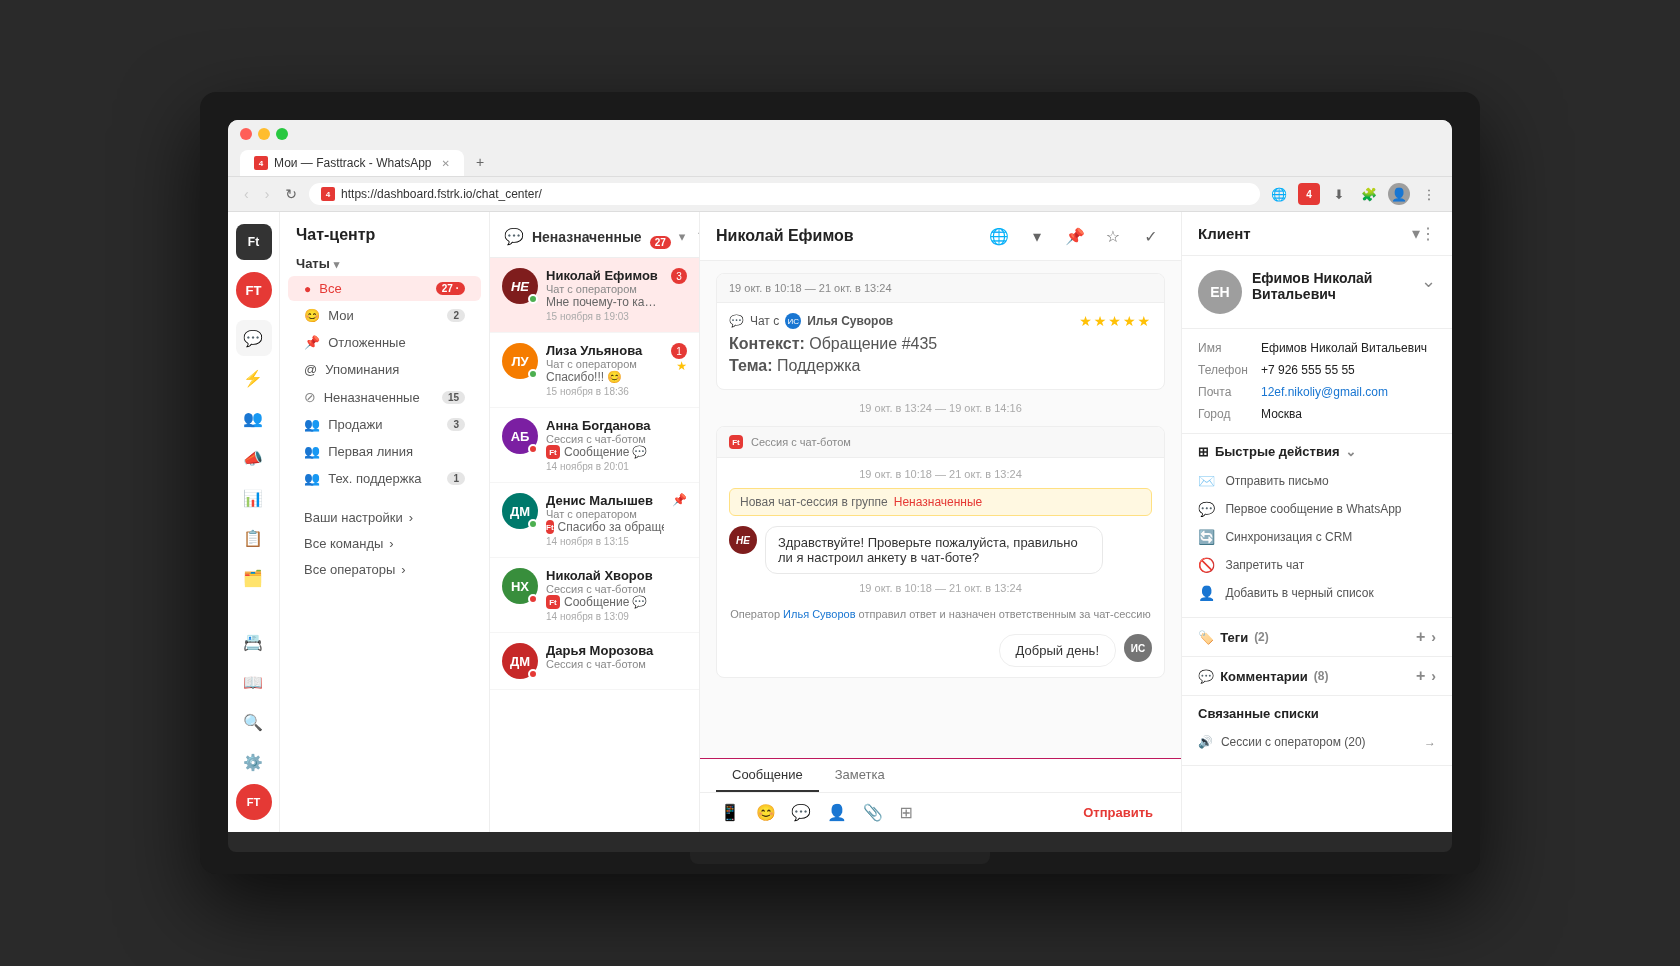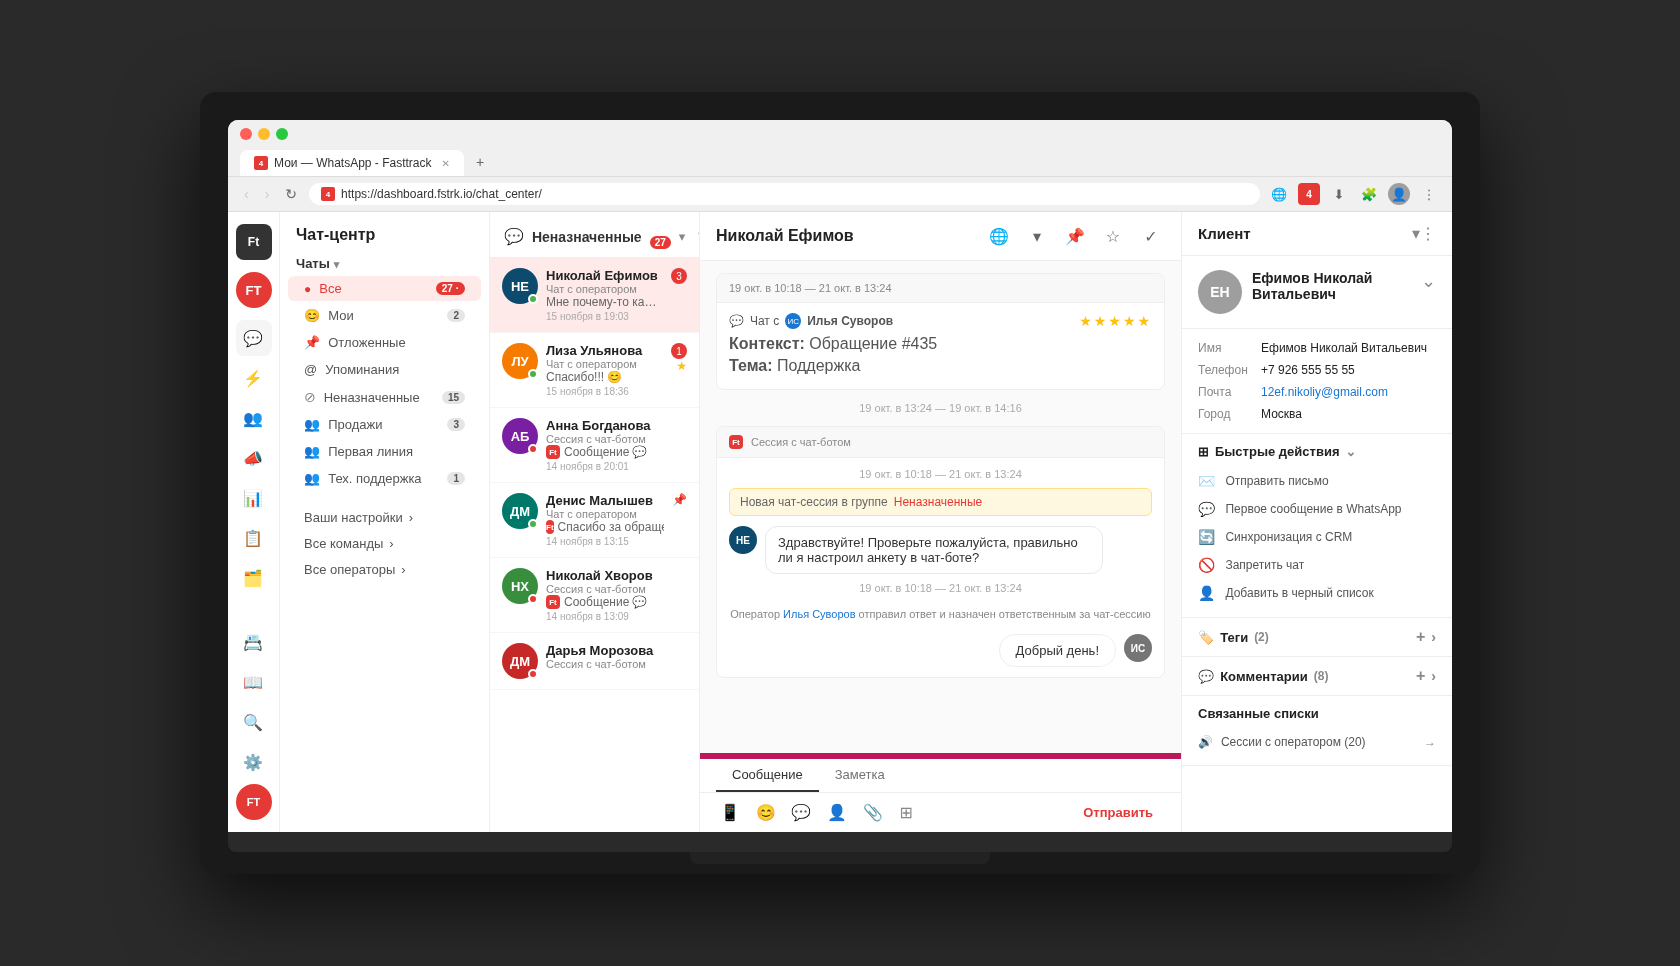--- a/index.html
+++ b/index.html
@@ -401,21 +401,21 @@
     .good-day-bubble {
       background: #fff;
       border: 1px solid #eee;
       border-radius: 16px;
       padding: 8px 16px;
       font-size: 13px;
       color: #333;
       align-self: flex-end;
     }
     .msg-input-area {
-      border-top: 6px solid #be185d;
+      border-top: 1px solid #be185d;
       background: #fff;
     }
     .msg-tabs {
       display: flex;
       gap: 0;
       padding: 0 16px;
       border-bottom: 1px solid #eee;
     }
     .msg-tab {
       padding: 8px 16px;
@@ -558,21 +558,21 @@
       border-radius: 0 0 8px 8px;
     }
     .laptop-stand {
       width: 300px;
       height: 12px;
       background: #222;
       margin: 0 auto;
       border-radius: 0 0 8px 8px;
     }
     
-    .av-blue { background: #0c4a6e; }
+    .av-blue { background: #7f1d1d; font-style: italic; }
     .av-green { background: #388e3c; }
     .av-orange { background: #f57c00; }
     .av-purple { background: #7b1fa2; }
     .av-teal { background: #00796b; }
     .av-red { background: #c62828; }
     .av-gray { background: #757575; }
     .chevron-down::after { content: '▾'; font-size: 11px; color: #888; }
   </style>
 </head>
 <body>
@@ -582,21 +582,21 @@
 
     <div class="browser-chrome">
       <div class="browser-dots">
         <div class="dot dot-red"></div>
         <div class="dot dot-yellow"></div>
         <div class="dot dot-green"></div>
       </div>
       <div class="browser-tabs">
         <div class="browser-tab">
           <div class="tab-favicon">4</div>
-          <span>Мои — WhatsApp - Fasttrack</span>
+          <span>Мои — Fasttrack - WhatsApp</span>
           <span class="tab-close">✕</span>
         </div>
         <div class="tab-new">+</div>
       </div>
     </div>
 
     <div class="browser-addressbar">
       <span class="nav-btn disabled">‹</span>
       <span class="nav-btn disabled">›</span>
       <span class="nav-btn">↻</span>

